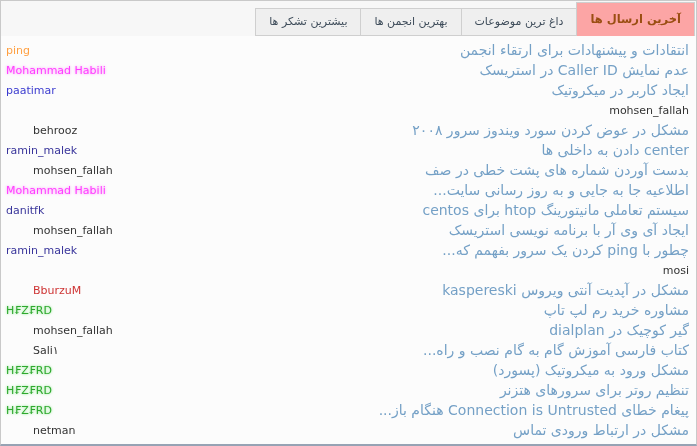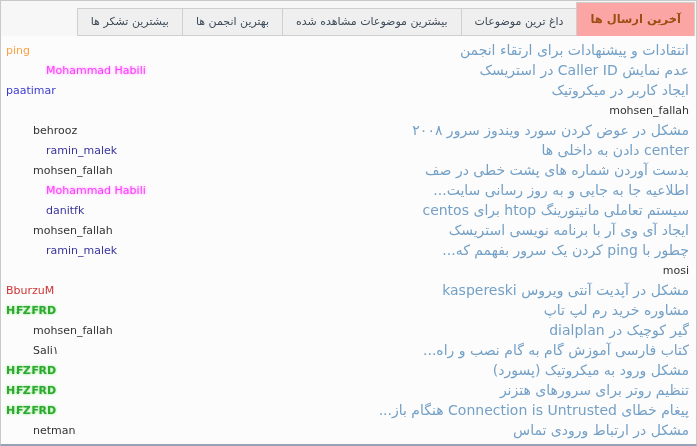--- a/index.html
+++ b/index.html
@@ -45,35 +45,34 @@
   }
   .title{
     font-size:14px;color:#74a0c6;cursor:pointer;
     white-space:nowrap;text-decoration:none;
   }
   .user{
     font-size:11px;direction:ltr;cursor:pointer;
     white-space:nowrap;text-decoration:none;
   }
   .u-orange {color:#ffa042;}
-  .u-magenta{color:#ff3dff;text-shadow:0 0 3px #ffaaff,0 0 2px #ffccff;margin-left:40px;}
+  .u-magenta{color:#ff3dff;text-shadow:0 0 3px #ffaaff,0 0 2px #ffccff;}
   .u-blue   {color:#3c3ccf;}
   .u-black  {color:#333333;margin-left:27px;}
-  .u-navy   {color:#39359b;margin-left:40px;}
-  .u-red    {color:#ce3434;}
-  .u-green  {color:#2ea82e;text-shadow:0 0 3px #9fe89f,0 0 2px #c8f5c8;font-weight:bold;}
+  .u-navy   {color:#39359b;}
+  .u-red    {color:#ce3434;margin-left:27px;}
+  .u-green  {color:#2ea82e;text-shadow:0 0 3px #9fe89f,0 0 2px #c8f5c8;}
 </style>
 </head>
 <body>
 
 <div class="widget">
   <div class="tabbar">
       <div class="tab active">آخرین ارسال ها</div>
       <div class="tab">داغ ترین موضوعات</div>
-      <div class="tab">بیشترین موضوعات مشاهده شده</div>
       <div class="tab">بهترین انجمن ها</div>
       <div class="tab">بیشترین تشکر ها</div>
     </div>
   <div class="list">
       <div class="row">
     <span class="title">انتقادات و پیشنهادات برای ارتقاء انجمن</span>
     <span class="user u-orange">ping</span>
   </div>
       <div class="row">
     <span class="title">عدم نمایش Caller ID در استریسک</span>

